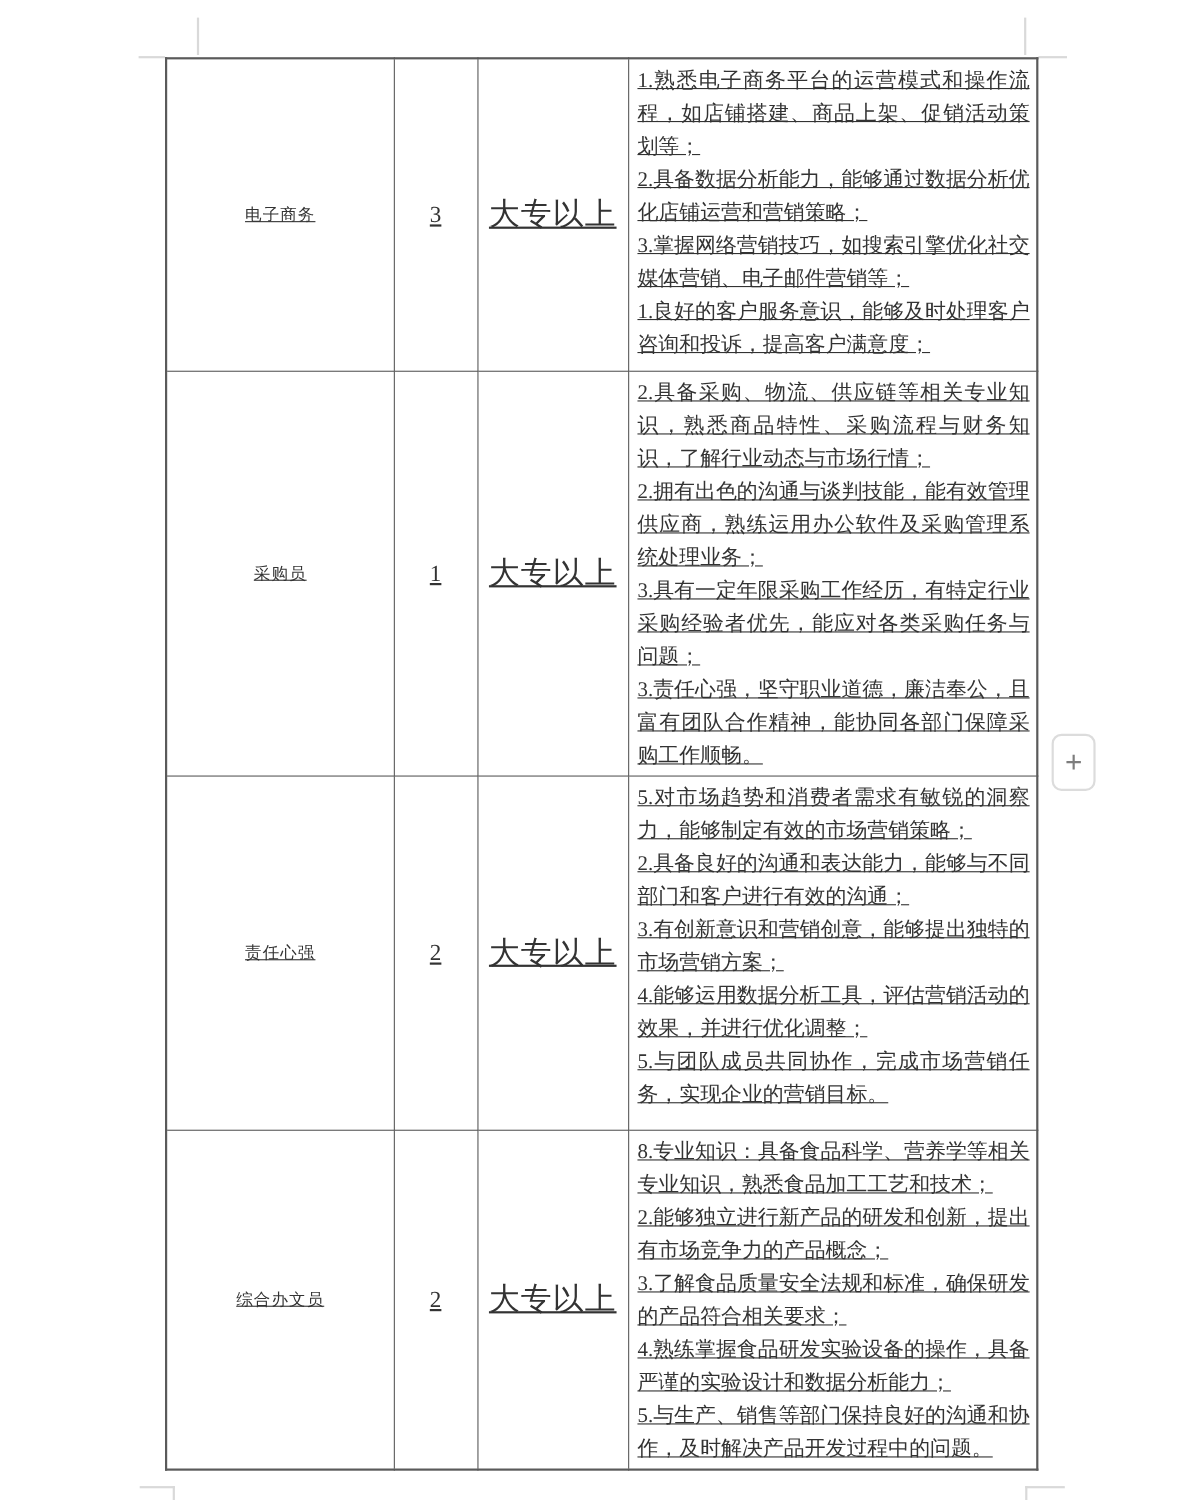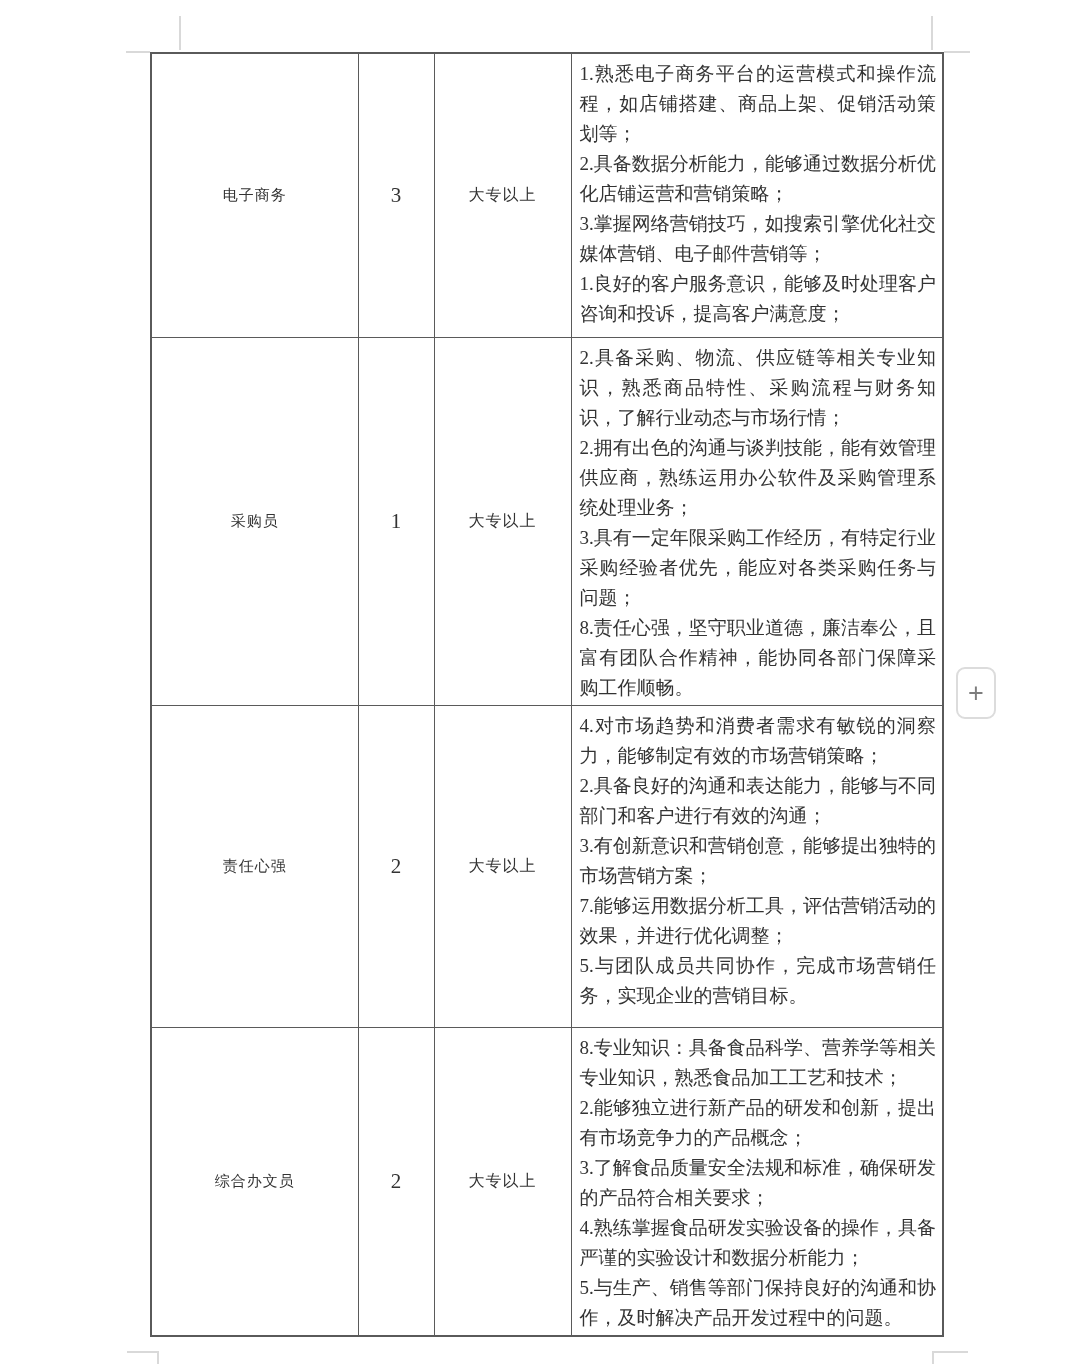--- a/index.html
+++ b/index.html
@@ -19,40 +19,41 @@
     left: 150px;
     top: 52px;
     width: 792px;
     border-collapse: collapse;
     table-layout: fixed;
     border: 2px solid #5a5a5a;
   }
   table.doc-table td {
     border: 1.5px solid #5a5a5a;
     overflow: hidden;
+    text-decoration: underline;
   }
   tr.row-1 { height: 284px; }
   tr.row-2 { height: 368px; }
   tr.row-3 { height: 322px; }
   tr.row-4 { height: 297px; }
   td.cell-position {
     text-align: center;
     vertical-align: middle;
     font-size: 15px;
     letter-spacing: 1px;
   }
   td.cell-count {
     text-align: center;
     vertical-align: middle;
     font-size: 21px;
   }
   td.cell-education {
     text-align: center;
     vertical-align: middle;
-    font-size: 16px;
+    font-size: 28px;
     letter-spacing: 1px;
   }
   td.cell-requirements {
     vertical-align: top;
     padding: 5px 6px 2px 8px;
     font-size: 19px;
     line-height: 30px;
   }
   td.cell-requirements p {
     margin: 0;
@@ -126,33 +127,33 @@
   </tr>
 
   <tr class="row-2">
     <td class="cell-position"><span>采购员</span></td>
     <td class="cell-count"><span>1</span></td>
     <td class="cell-education"><span>大专以上</span></td>
     <td class="cell-requirements">
             <p>2.具备采购、物流、供应链等相关专业知识，熟悉商品特性、采购流程与财务知识，了解行业动态与市场行情；</p>
             <p>2.拥有出色的沟通与谈判技能，能有效管理供应商，熟练运用办公软件及采购管理系统处理业务；</p>
             <p>3.具有一定年限采购工作经历，有特定行业采购经验者优先，能应对各类采购任务与问题；</p>
-            <p>8.责任心强，坚守职业道德，廉洁奉公，且富有团队合作精神，能协同各部门保障采购工作顺畅。</p>
+            <p>3.责任心强，坚守职业道德，廉洁奉公，且富有团队合作精神，能协同各部门保障采购工作顺畅。</p>
           </td>
   </tr>
 
   <tr class="row-3">
     <td class="cell-position"><span>责任心强</span></td>
     <td class="cell-count"><span>2</span></td>
     <td class="cell-education"><span>大专以上</span></td>
     <td class="cell-requirements">
-            <p>4.对市场趋势和消费者需求有敏锐的洞察力，能够制定有效的市场营销策略；</p>
+            <p>5.对市场趋势和消费者需求有敏锐的洞察力，能够制定有效的市场营销策略；</p>
             <p>2.具备良好的沟通和表达能力，能够与不同部门和客户进行有效的沟通；</p>
             <p>3.有创新意识和营销创意，能够提出独特的市场营销方案；</p>
-            <p>7.能够运用数据分析工具，评估营销活动的效果，并进行优化调整；</p>
+            <p>4.能够运用数据分析工具，评估营销活动的效果，并进行优化调整；</p>
             <p>5.与团队成员共同协作，完成市场营销任务，实现企业的营销目标。</p>
           </td>
   </tr>
 
   <tr class="row-4">
     <td class="cell-position"><span>综合办文员</span></td>
     <td class="cell-count"><span>2</span></td>
     <td class="cell-education"><span>大专以上</span></td>
     <td class="cell-requirements">
             <p>8.专业知识：具备食品科学、营养学等相关专业知识，熟悉食品加工工艺和技术；</p>

